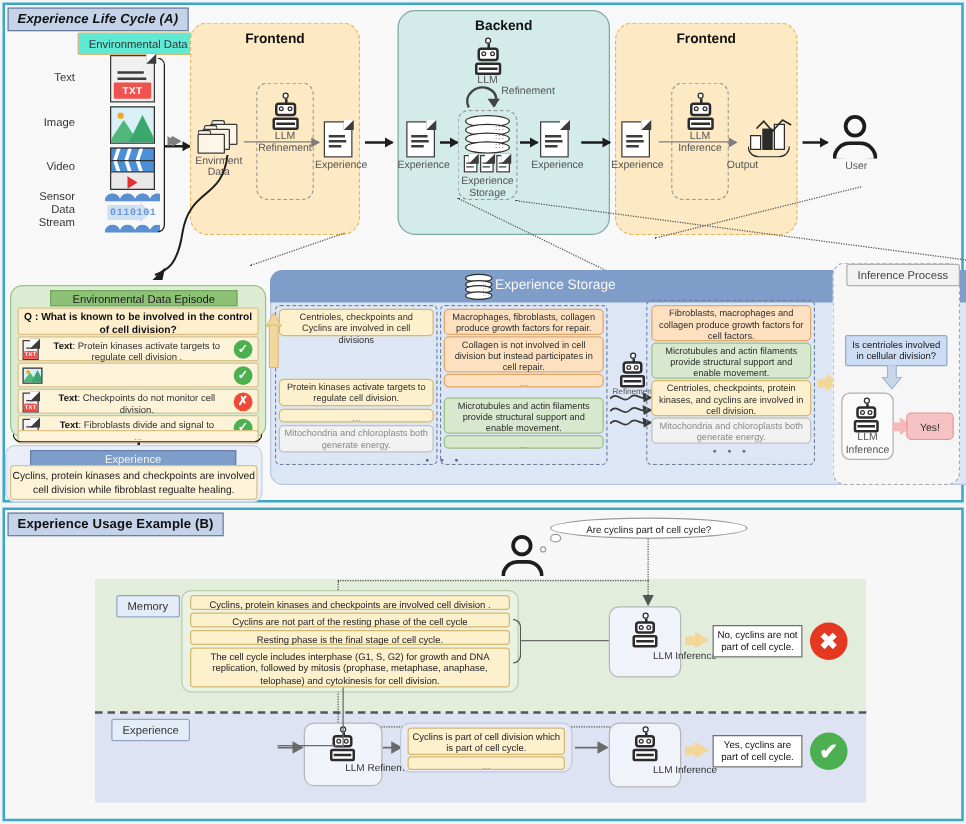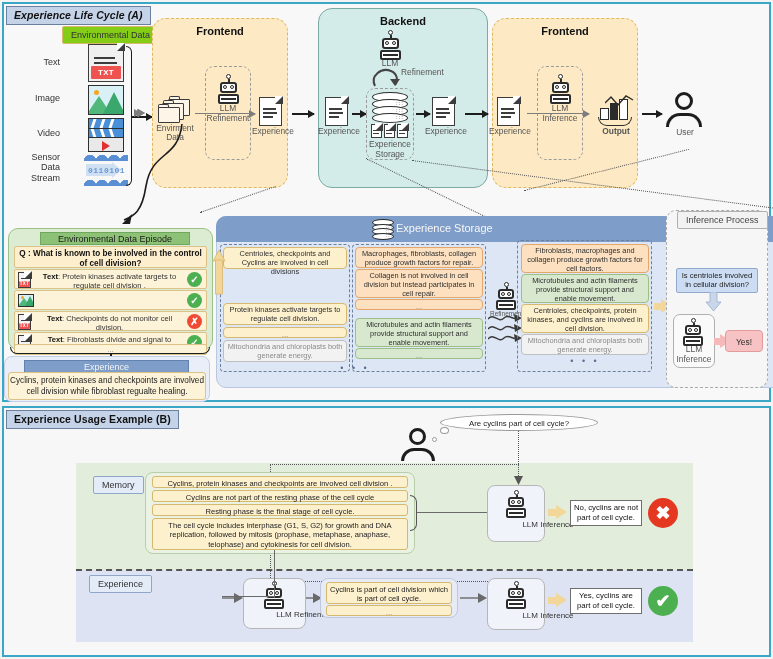--- a/index.html
+++ b/index.html
@@ -48,21 +48,21 @@
     position:absolute; font-size:8.4px; color:#555; text-align:center;
     line-height:1.12; white-space:nowrap;
   }
   .cap-b{ color:#333;margin-left:31px; }
 
   
   .tagbox{
     position:absolute; font-size:9px; padding:3px 8px;
     border-radius:2px; white-space:nowrap; text-align:center;
   }
-  .tag-cream{ background:#84cc16; border:1px solid #d9b870; color:#333;}
+  .tag-cream{ background:#5eead4; border:1px solid #d9b870; color:#333;}
   .tag-blue{ background:#e4ecf8; border:1px solid #8fa6c8; color:#333;}
   .tag-grey{ background:#f2f2f2; border:1px solid #b0b0b0; color:#444;}
 
   
   .arrow-h{
     position:absolute; height:1.6px; background:#1d1d1d;
   }
   .arrow-h:after{
     content:""; position:absolute; right:-1px; top:-3.2px;
     border-left:7px solid #1d1d1d;
@@ -555,21 +555,21 @@
 
 <div class="outico" style="left:596px; top:95px; width:40px; height:34px;">
   <div class="barw" style="left:4px;top:13px;width:9px;height:12px;"></div>
   <div class="barw" style="left:14px;top:8px;width:8px;height:17px;background:#2b2b2b;"></div>
   <div class="barw" style="left:23px;top:4px;width:9px;height:21px;"></div>
   <svg style="position:absolute;left:9px;top:0;" width="30" height="14">
     <polyline points="0,8 6,2 13,10 21,1 28,5" fill="none" stroke="#2b2b2b" stroke-width="1.4"></polyline>
   </svg>
   <div class="hand" style="left:2px;top:22px;width:34px;"></div>
 </div>
-<div class="cap" style="left:594px; top:127px; width:44px;font-weight:bold;">Output</div>
+<div class="cap" style="left:572px; top:127px; width:44px;">Output</div>
 <div class="arrow-h" style="left:642px; top:113px; width:20px;"></div>
 
 <div class="user" style="left:665px; top:92px; width:38px; height:38px;">
   <div class="h" style="left:10px;top:0;width:18px;height:18px;"></div>
   <div class="b" style="left:1px;top:21px;width:36px;height:14px;"></div>
 </div>
 <div class="cap" style="left:668px; top:128px; width:34px;">User</div>
 
 <svg style="position:absolute;left:108px;top:120px;" width="90" height="112">
   <path d="M74 4 C70 40, 44 30, 38 66 C34 92, 26 96, 16 100" fill="none" stroke="#1d1d1d" stroke-width="1.6"></path>

